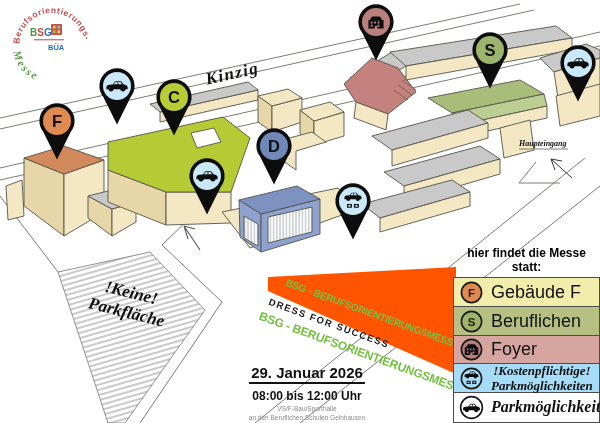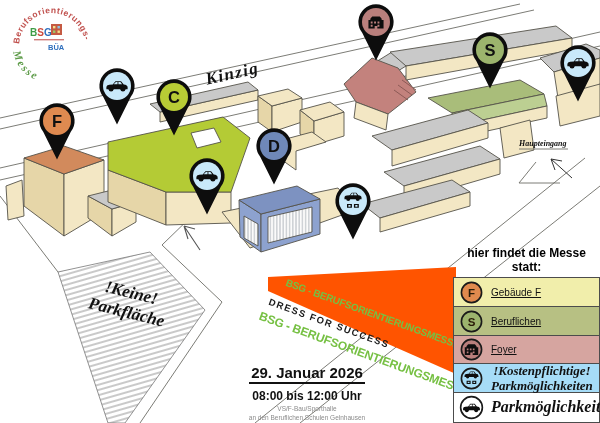--- a/index.html
+++ b/index.html
@@ -19,21 +19,21 @@
   #date-block{position:absolute;left:232px;top:364px;width:150px;text-align:center;color:#111;}
   #date-line{display:inline-block;font-size:15px;font-weight:bold;border-bottom:2px solid #111;padding:0 2px 1px 2px;}
   #time-line{margin-top:5px;font-size:12px;font-weight:bold;}
   .venue{font-size:6.5px;color:#8a8a8a;margin-top:2px;}
   
   #legend{position:absolute;left:453px;top:246px;width:147px;}
   #legend-title{font-size:12px;font-weight:bold;text-align:center;color:#000;margin-bottom:5px;}
   .legend-row{box-sizing:border-box;height:30.5px;border:1.8px solid #4c4c4c;margin-top:-1.8px;
               display:flex;align-items:center;padding-left:5px;}
   .legend-row svg{flex:0 0 auto;margin-right:7px;}
-  .lbl-sans{font-size:10px;color:#111;text-decoration:underline;}
+  .lbl-sans{font-size:18px;color:#111;}
   .lbl-serif2{flex:1;text-align:center;font-family:"Liberation Serif",serif;font-style:italic;
               font-weight:bold;font-size:13px;line-height:1.1;color:#111;padding-right:16px;}
   .lbl-serif-big{flex:1;text-align:center;font-family:"Liberation Serif",serif;font-style:italic;
               font-weight:bold;font-size:16px;color:#111;padding-right:4px;}
   #logo-svg{position:absolute;left:4px;top:2px;}
 </style>
 </head>
 <body>
 
 <div id="stage">

